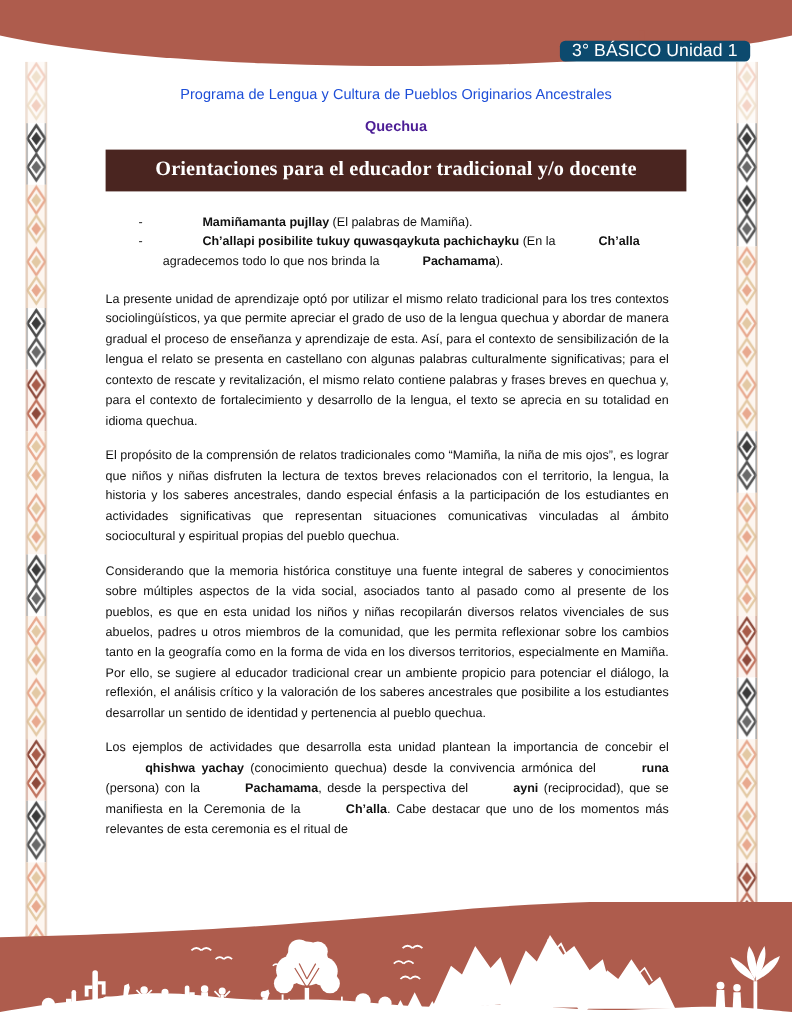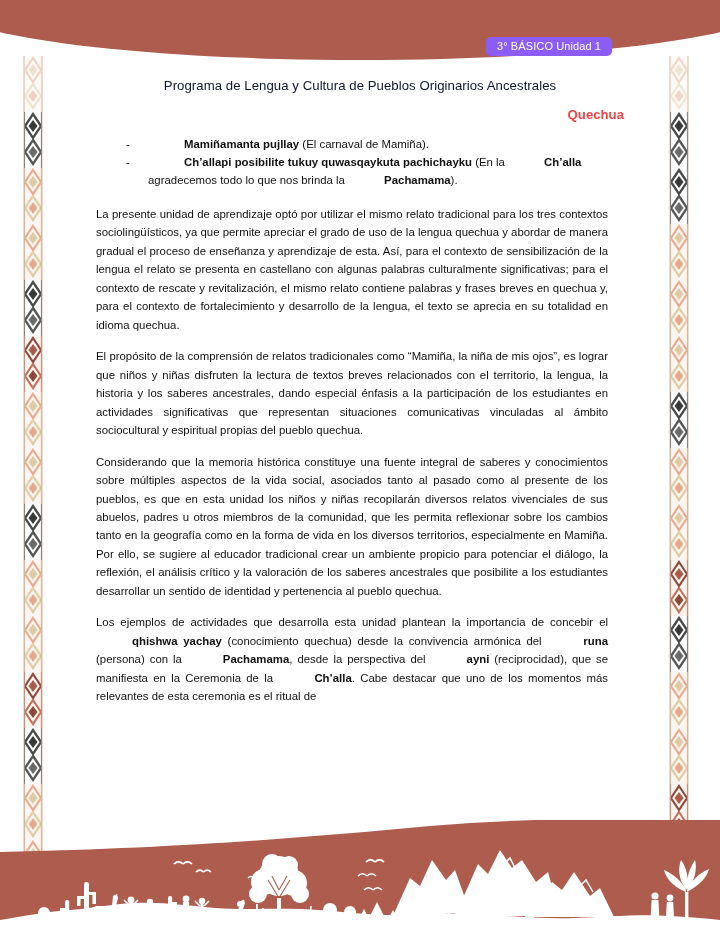--- a/index.html
+++ b/index.html
@@ -38,27 +38,27 @@
     top: 28px;
     left: 581px;
     width: 5px;
     height: 16px;
     background: #ae5c4d;
     z-index: 3;
   }
   .unit-badge {
     position: absolute;
     top: 37px;
-    left: 486px;
+    left: 509px;
     height: 19px;
     line-height: 19px;
     padding: 0 11px;
-    background: #8b5cf6;
+    background: #0c4a6e;
     color: #ffffff;
-    font-size: 11px;
+    font-size: 16px;
     border-radius: 5px;
     white-space: nowrap;
     z-index: 4;
     letter-spacing: .1px;
   }
 
   
   .side-border {
     position: absolute;
     top: 56px;
@@ -86,29 +86,29 @@
   .content {
     position: absolute;
     top: 78px;
     left: 96px;
     width: 528px;
     z-index: 1;
   }
   .prog-title {
     text-align: center;
     font-size: 13.2px;
-    color: #0f172a;
+    color: #1d4ed8;
     font-weight: 400;
     margin: 0 0 14px 0;
     letter-spacing: .05px;
   }
   .lang-title {
-    text-align: right;
+    text-align: center;
     font-size: 13.2px;
-    color: #ef4444;
+    color: #4c1d95;
     font-weight: 700;
     margin: 0 0 14px 0;
   }
   .orient-bar {
     background: #4a2520;
     color: #ffffff;
     font-family: "Liberation Serif", serif;
     font-weight: 700;
     font-size: 18.5px;
     text-align: center;
@@ -221,25 +221,26 @@
       <rect x="20.1" y="0" width="0.8" height="800" fill="#e7d3c4"></rect>
     </svg>
   </div>
 
   <div class="content">
 
     <div class="prog-title">Programa de Lengua y Cultura de Pueblos Originarios Ancestrales</div>
 
     <div class="lang-title">Quechua</div>
 
+    <div class="orient-bar">Orientaciones para el educador tradicional y/o docente</div>
 
 
     <ul class="cc-list">
       <li>
-        <span class="dash">-</span><b>Mamiñamanta pujllay</b><span> (El carnaval de Mamiña).</span>
+        <span class="dash">-</span><b>Mamiñamanta pujllay</b><span> (El palabras de Mamiña).</span>
       </li>
       <li>
         <span class="dash">-</span><b>Ch’allapi posibilite tukuy quwasqaykuta pachichayku</b><span> (En la </span><b>Ch’alla</b><span> agradecemos todo lo que nos brinda la </span><b>Pachamama</b><span>).</span>
       </li>
     </ul>
 
     <p class="body-par">La presente unidad de aprendizaje optó por utilizar el mismo relato tradicional para los tres contextos sociolingüísticos, ya que permite apreciar el grado de uso de la lengua quechua y abordar de manera gradual el proceso de enseñanza y aprendizaje de esta. Así, para el contexto de sensibilización de la lengua el relato se presenta en castellano con algunas palabras culturalmente significativas; para el contexto de rescate y revitalización, el mismo relato contiene palabras y frases breves en quechua y, para el contexto de fortalecimiento y desarrollo de la lengua, el texto se aprecia en su totalidad en idioma quechua.</p>
 
     <p class="body-par">El propósito de la comprensión de relatos tradicionales como “Mamiña, la niña de mis ojos”, es lograr que niños y niñas disfruten la lectura de textos breves relacionados con el territorio, la lengua, la historia y los saberes ancestrales, dando especial énfasis a la participación de los estudiantes en actividades significativas que representan situaciones comunicativas vinculadas al ámbito sociocultural y espiritual propias del pueblo quechua.</p>
 

